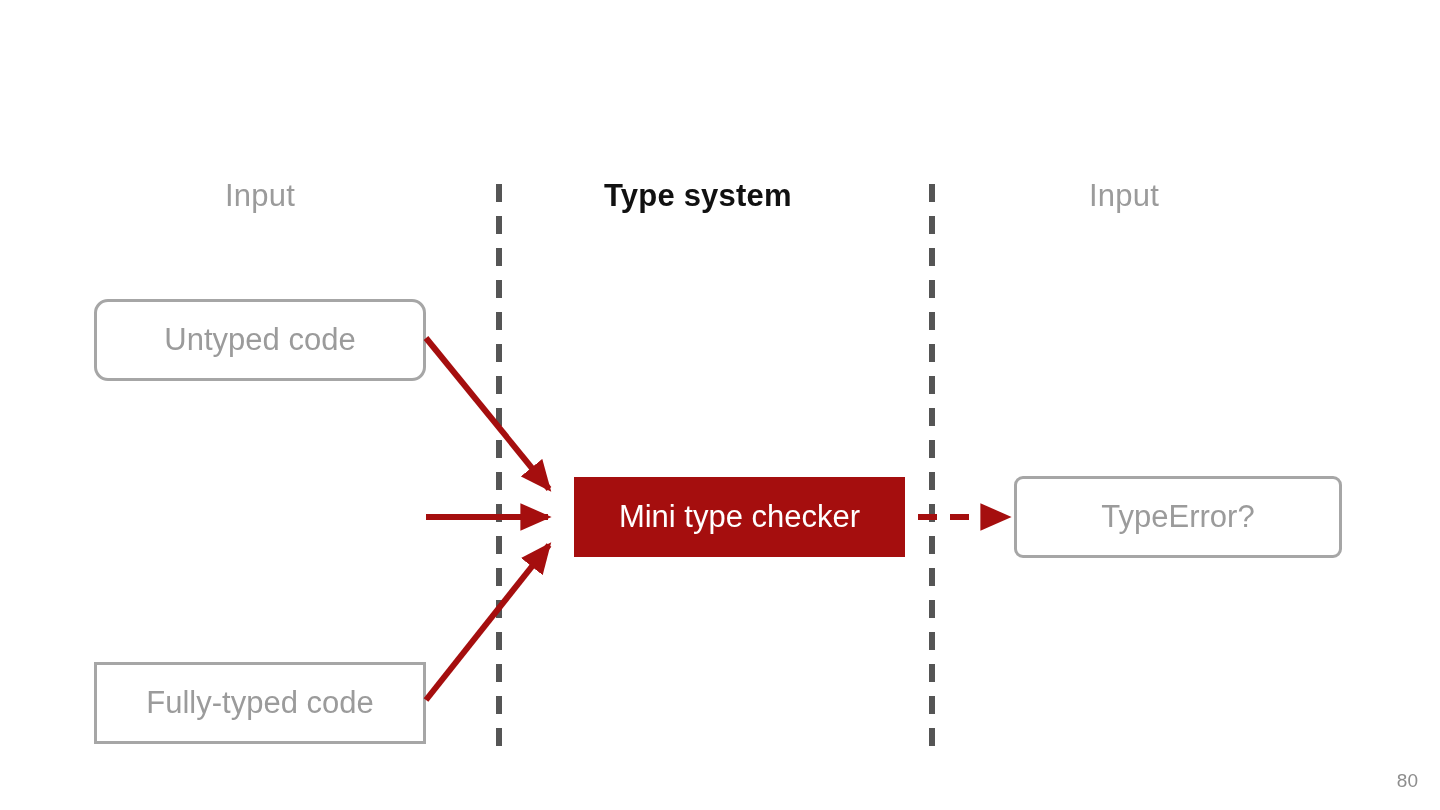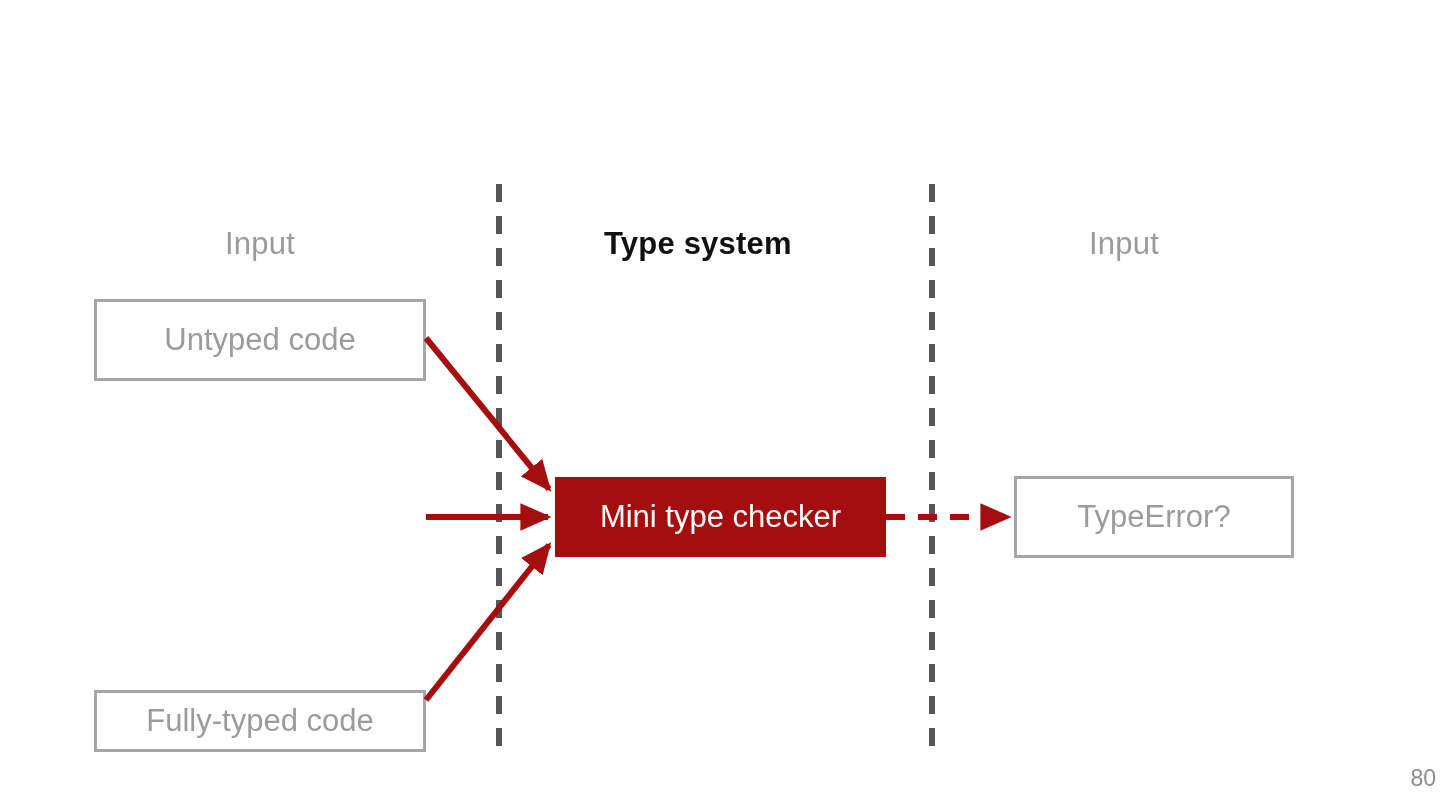--- a/index.html
+++ b/index.html
@@ -18,21 +18,20 @@
     overflow: hidden;
   }
 
   
   .col-header {
     position: absolute;
     font-size: 31px;
     line-height: 1;
     white-space: nowrap;
     letter-spacing: 0.2px;
-    margin-top: 48px;
   }
   .col-header.muted { color: #9b9b9b; font-weight: 400; }
   .col-header.strong { color: #111111; font-weight: 700; }
 
   #header-input  { left: 225px; top: 180px; }
   #header-type   { left: 604px; top: 180px; text-align: center; }
   #header-output { left: 1089px; top: 180px; }
 
   
   .divider {
@@ -57,29 +56,29 @@
     border: 3px solid #a6a6a6;
     background: #ffffff;
     color: #9b9b9b;
     font-size: 31px;
     display: flex;
     align-items: center;
     justify-content: center;
     white-space: nowrap;
   }
 
-  #node-untyped   { left: 94px;  top: 299px; width: 332px; height: 82px; }
+  #node-untyped   { left: 94px;  top: 299px; width: 332px; height: 82px; border-radius: 14px; }
   #node-partial   { left: 33px;  top: 476px; width: 393px; height: 82px; }
-  #node-fully     { left: 94px;  top: 662px; width: 332px; height: 62px; margin-top: 28px; }
-  #node-typeerror { left: 1014px; top: 476px; width: 280px; height: 82px; }
+  #node-fully     { left: 94px;  top: 662px; width: 332px; height: 82px; }
+  #node-typeerror { left: 1014px; top: 476px; width: 328px; height: 82px; border-radius: 9px; }
 
   
   #node-checker {
     position: absolute;
-    left: 555px;
+    left: 574px;
     top: 477px;
     width: 331px;
     height: 80px;
     background: #a50e0e;
     color: #ffffff;
     font-size: 31px;
     display: flex;
     align-items: center;
     justify-content: center;
     white-space: nowrap;
@@ -91,23 +90,23 @@
     position: absolute;
     left: 0; top: 0;
     width: 1440px;
     height: 810px;
     pointer-events: none;
   }
 
   
   #page-number {
     position: absolute;
-    right: 4px;
+    right: 22px;
     bottom: 18px;
-    font-size: 23px;
+    font-size: 19px;
     color: #8d8d8d;
   }
 </style>
 </head>
 <body>
 
 <div id="slide">
 
   <div class="col-header muted" id="header-input">Input</div>
 

